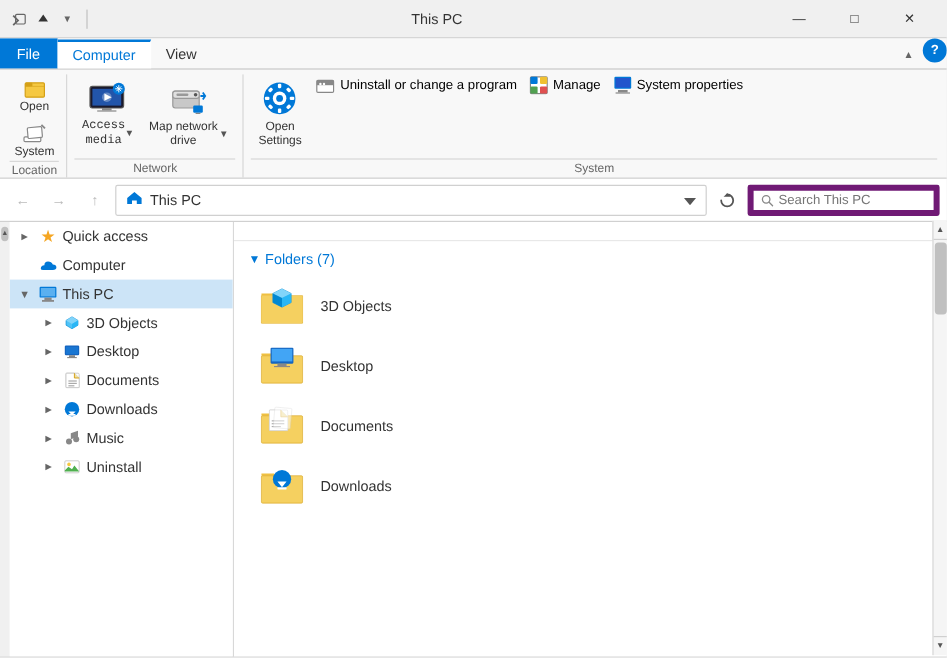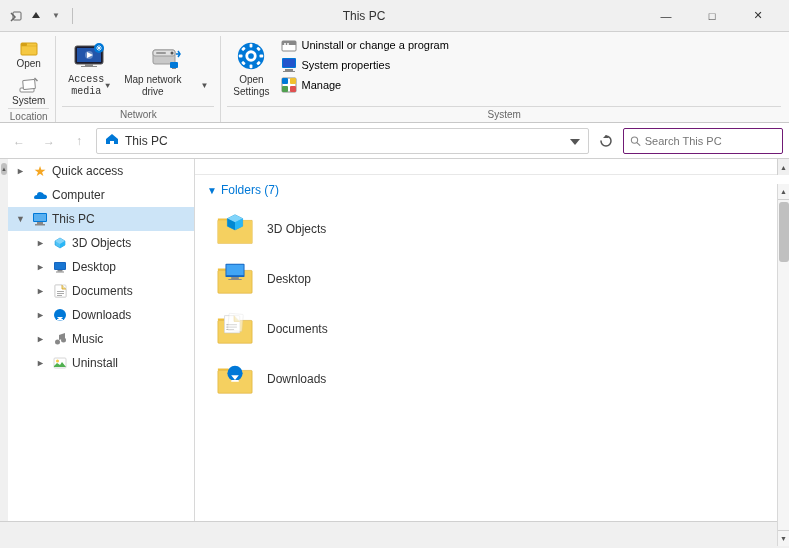--- a/index.html
+++ b/index.html
@@ -24,31 +24,31 @@
     .ribbon-group-items { display: flex; flex: 1; align-items: flex-start; gap: 2px; }
     .ribbon-group-label { font-size: 10px; color: #666; text-align: center; padding: 2px 0; border-top: 1px solid #d8d8d8; margin-top: auto; }
     .ribbon-btn { display: flex; flex-direction: column; align-items: center; padding: 4px 6px; cursor: pointer; min-width: 40px; border-radius: 2px; }
     .ribbon-btn .icon { width: 32px; height: 32px; display: flex; align-items: center; justify-content: center; }
     .ribbon-btn .label { font-size: 10px; text-align: center; color: #333; margin-top: 2px; line-height: 1.2; }
     .ribbon-btn-small { display: flex; flex-direction: column; align-items: center; padding: 2px 4px; cursor: pointer; border-radius: 2px; }
     .ribbon-btn-small .icon-sm { width: 20px; height: 20px; display: flex; align-items: center; justify-content: center; }
     .ribbon-btn-small .label-sm { font-size: 10px; color: #333; }
 
     
-    .system-items { display: flex; flex-direction: column; justify-content: center; gap: 2px; font-size: 11px; }
+    .system-items { display: flex; flex-direction: row; justify-content: center; gap: 2px; font-size: 11px; }
     .system-item { display: flex; align-items: center; gap: 4px; cursor: pointer; padding: 1px 4px; border-radius: 2px; }
 
     
     .addressbar { height: 36px; background: #fff; border-bottom: 1px solid #d0d0d0; display: flex; align-items: center; padding: 0 6px; gap: 4px; }
     .nav-btn { width: 26px; height: 26px; display: flex; align-items: center; justify-content: center; cursor: pointer; border-radius: 2px; color: #555; font-size: 12px; }
     .nav-btn.disabled { color: #bbb; cursor: default; }
     .address-box { flex: 1; height: 26px; border: 1px solid #d0d0d0; background: #fff; display: flex; align-items: center; padding: 0 8px; font-size: 12px; color: #333; border-radius: 2px; }
     .address-box .path-icon { margin-right: 6px; }
     .refresh-btn { width: 26px; height: 26px; display: flex; align-items: center; justify-content: center; cursor: pointer; border-radius: 2px; }
-    .search-box { width: 160px; height: 26px; border: 1px solid #701a75; background: #fff; display: flex; align-items: center; padding: 0 6px; gap: 4px; border-radius: 2px; }
+    .search-box { width: 160px; height: 26px; border: 5px solid #701a75; background: #fff; display: flex; align-items: center; padding: 0 6px; gap: 4px; border-radius: 2px; }
     .search-box input { border: none; outline: none; font-size: 11px; color: #666; background: transparent; width: 100%; }
 
     
     .main { display: flex; height: calc(548px - 32px - 26px - 90px - 36px - 28px); }
 
     
     .navpane { width: 180px; background: #fff; border-right: 1px solid #d8d8d8; overflow: hidden; display: flex; flex-direction: column; }
     .navpane-scroll { flex: 1; overflow-y: auto; overflow-x: hidden; }
     .nav-item { display: flex; align-items: center; height: 24px; padding-left: 12px; cursor: pointer; font-size: 12px; color: #333; gap: 4px; }
     .nav-item.selected { background: #cce4f7; }
@@ -111,20 +111,33 @@
   </div>
   <span class="titlebar-title">This PC</span>
   <div class="titlebar-controls">
     <div class="titlebar-btn">—</div>
     <div class="titlebar-btn">□</div>
     <div class="titlebar-btn close">✕</div>
   </div>
 </div>
 
 <div class="ribbon">
+  <div class="ribbon-tabs">
+    <div class="ribbon-tab file">
+      <span>File</span>
+    </div>
+    <div class="ribbon-tab active">
+      <span>Computer</span>
+    </div>
+    <div class="ribbon-tab">
+      <span>View</span>
+    </div>
+    <div class="ribbon-minimize">▴</div>
+    <div class="help-btn">?</div>
+  </div>
 
   <div class="ribbon-content">
 
     <div class="ribbon-group">
       <div class="ribbon-group-items">
         <div style="display:flex;flex-direction:column;gap:2px;justify-content:center;">
           <div class="ribbon-btn-small">
             <div class="icon-sm">
               <svg width="20" height="20" viewBox="0 0 20 20">
                 <rect x="2" y="5" width="16" height="12" rx="1" fill="#f5c842" stroke="#d4a017" stroke-width="1"></rect>
@@ -178,21 +191,21 @@
               <rect x="3" y="10" width="22" height="6" rx="2" fill="#e0e0e0" stroke="#999" stroke-width="1"></rect>
               <circle cx="22" cy="13" r="1.5" fill="#555"></circle>
               <rect x="6" y="12" width="10" height="2" rx="1" fill="#999"></rect>
 
               <path d="M26 14 L30 14 M28 11 L30 14 L28 17" fill="none" stroke="#0078d7" stroke-width="1.5"></path>
 
               <rect x="20" y="22" width="8" height="6" rx="1" fill="#0078d7"></rect>
               <rect x="22" y="28" width="4" height="1" fill="#888"></rect>
             </svg>
           </div>
-          <div style="display:flex;align-items:center;gap:19px;">
+          <div style="display:flex;align-items:center;gap:1px;">
             <span class="label">Map network<br>drive</span>
             <span style="font-size:8px;color:#555;">▼</span>
           </div>
         </div>
       </div>
       <div class="ribbon-group-label">Network</div>
     </div>
 
     <div class="ribbon-group" style="border-right:none;flex:1;">
       <div class="ribbon-group-items">
@@ -220,36 +233,36 @@
             <svg width="16" height="16" viewBox="0 0 16 16">
               <rect x="1" y="4" width="14" height="10" rx="1" fill="white" stroke="#888" stroke-width="1"></rect>
               <rect x="1" y="4" width="14" height="4" fill="#888"></rect>
               <rect x="3" y="6" width="2" height="2" rx="1" fill="white"></rect>
               <rect x="6" y="6" width="2" height="2" rx="1" fill="white"></rect>
             </svg>
             <span>Uninstall or change a program</span>
           </div>
           <div class="system-item">
             <svg width="16" height="16" viewBox="0 0 16 16">
-              <rect x="1" y="1" width="14" height="10" rx="1" fill="#0078d7"></rect>
-              <rect x="2" y="2" width="12" height="8" fill="#2255cc"></rect>
-              <rect x="4" y="12" width="8" height="2" fill="#888"></rect>
-              <rect x="2" y="14" width="12" height="1" fill="#888"></rect>
-            </svg>
-            <span>System properties</span>
-          </div>
-          <div class="system-item">
-            <svg width="16" height="16" viewBox="0 0 16 16">
               <rect x="1" y="1" width="14" height="14" rx="1" fill="white" stroke="#888" stroke-width="1"></rect>
               <rect x="1" y="1" width="6" height="6" fill="#0078d7" rx="1"></rect>
               <rect x="9" y="1" width="6" height="6" fill="#f0c030" rx="1"></rect>
               <rect x="1" y="9" width="6" height="6" fill="#50a050" rx="1"></rect>
               <rect x="9" y="9" width="6" height="6" fill="#e05050" rx="1"></rect>
             </svg>
             <span>Manage</span>
+          </div>
+          <div class="system-item">
+            <svg width="16" height="16" viewBox="0 0 16 16">
+              <rect x="1" y="1" width="14" height="10" rx="1" fill="#0078d7"></rect>
+              <rect x="2" y="2" width="12" height="8" fill="#2255cc"></rect>
+              <rect x="4" y="12" width="8" height="2" fill="#888"></rect>
+              <rect x="2" y="14" width="12" height="1" fill="#888"></rect>
+            </svg>
+            <span>System properties</span>
           </div>
         </div>
       </div>
       <div class="ribbon-group-label">System</div>
     </div>
   </div>
 </div>
 
 <div class="addressbar">
   <div class="nav-btn disabled">←</div>

